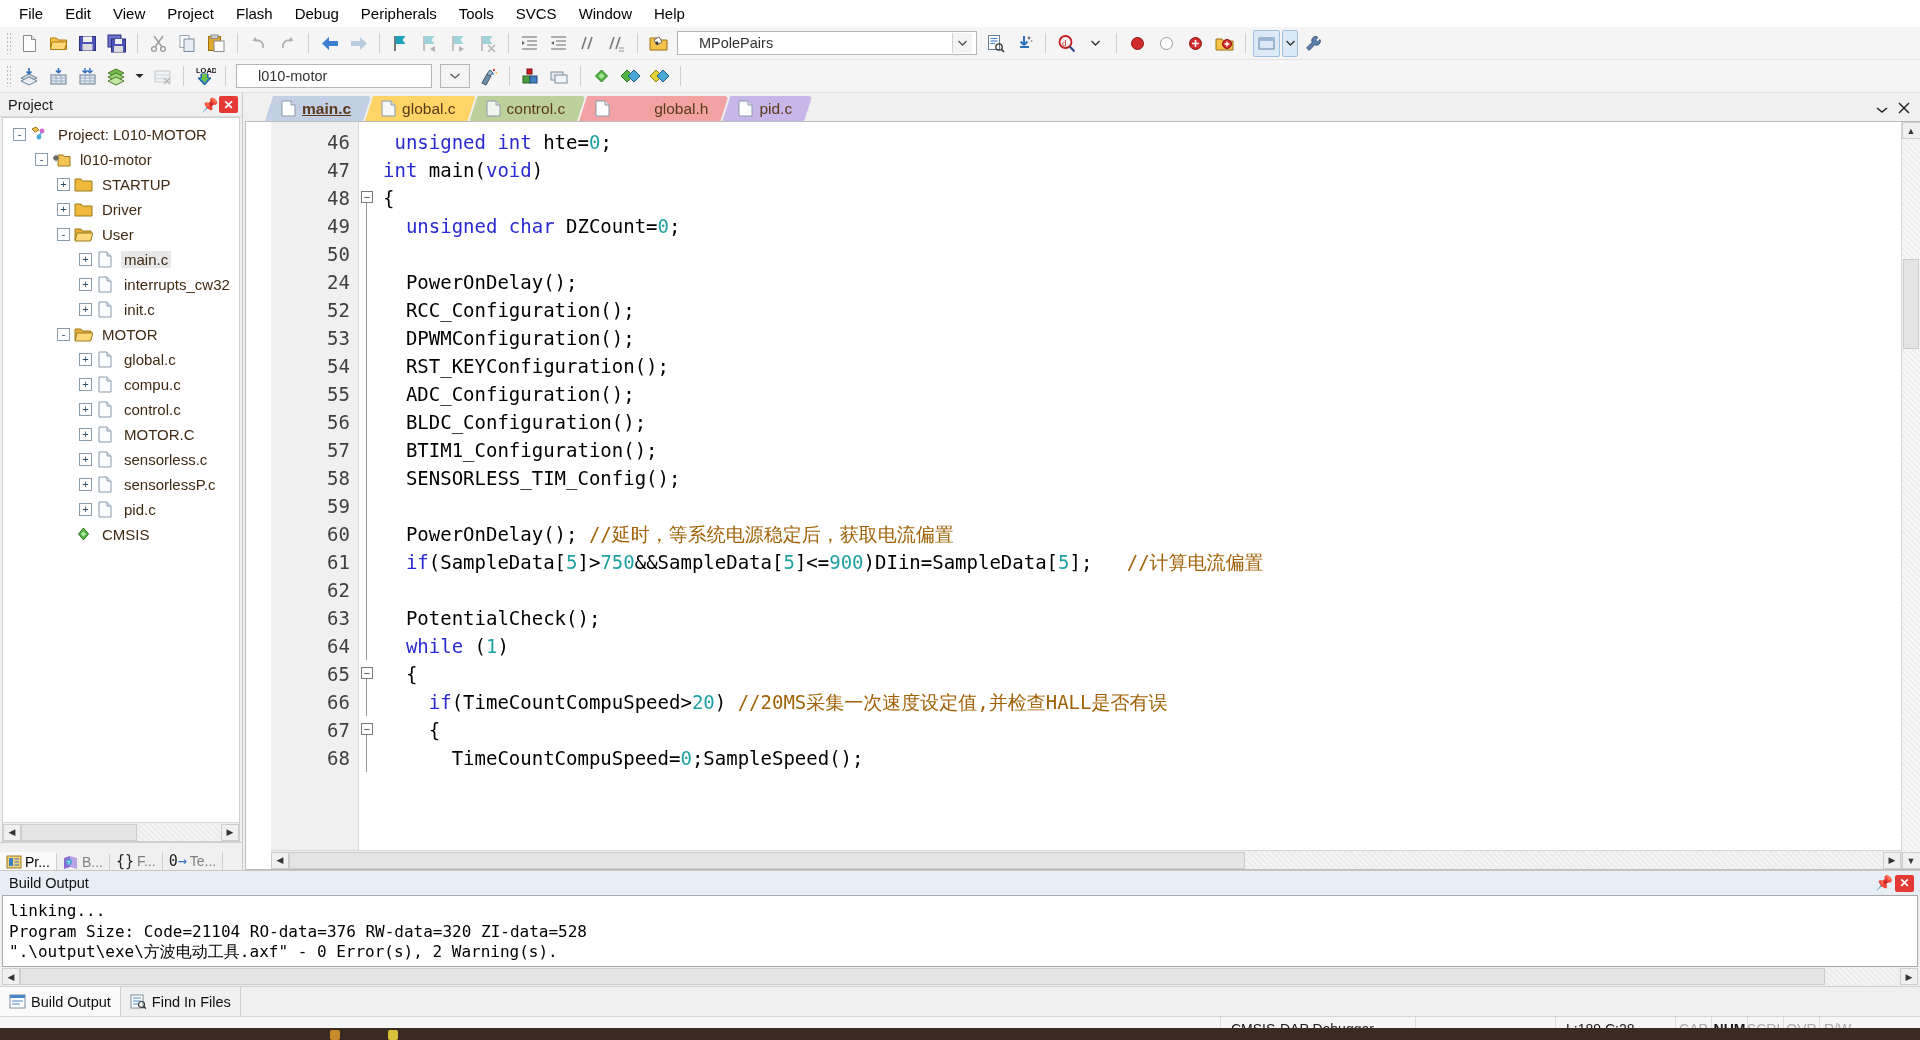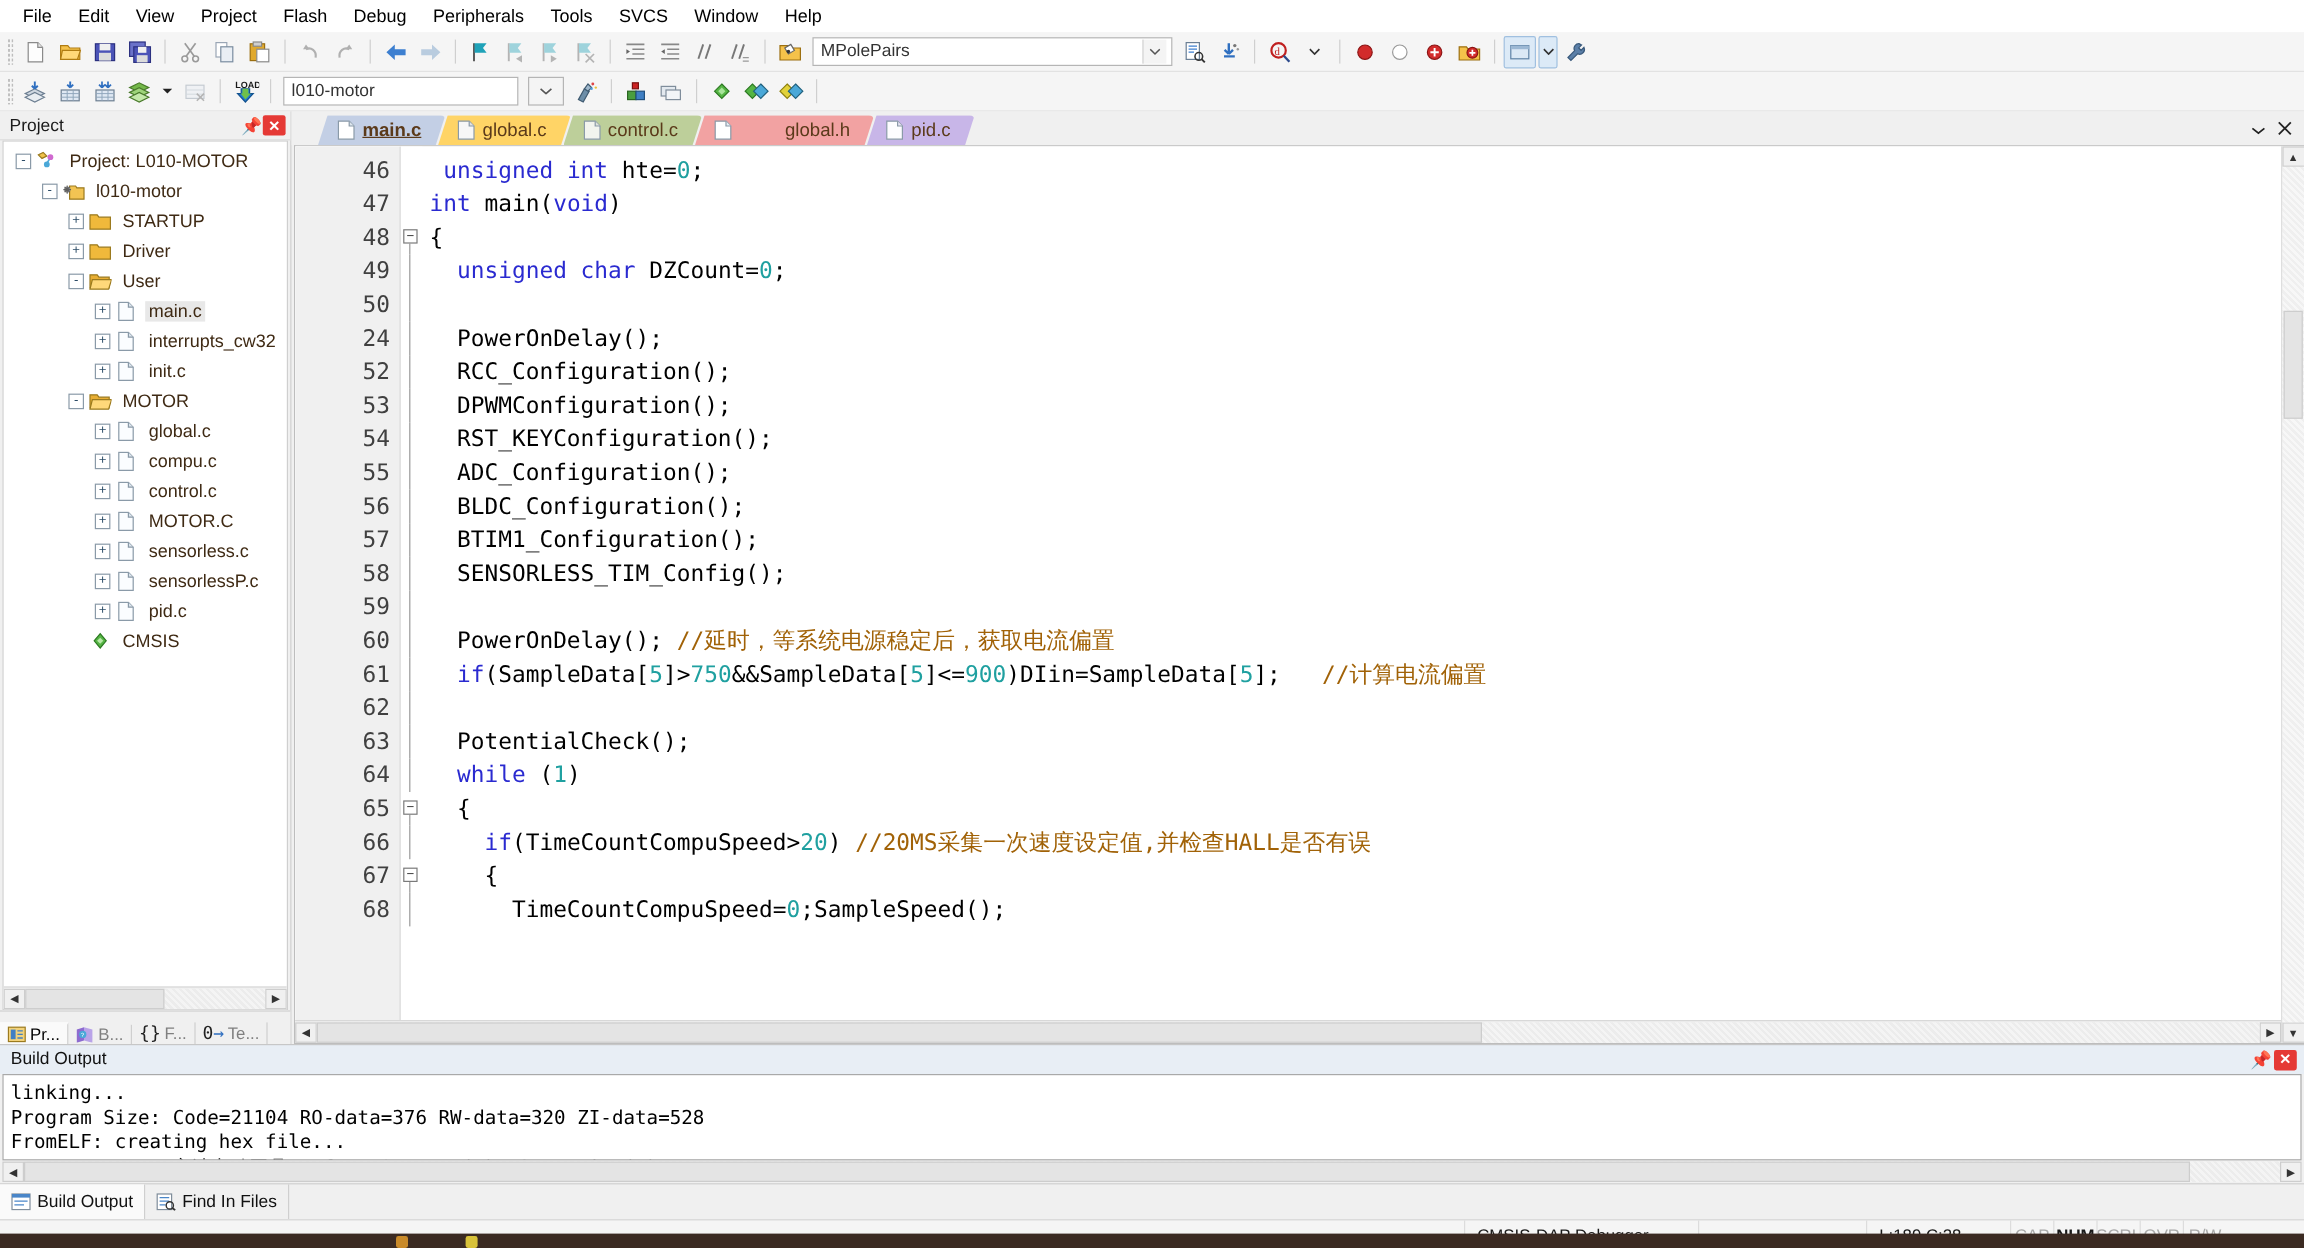--- a/index.html
+++ b/index.html
@@ -74,21 +74,21 @@
     width: 27px; height: 27px; margin: 0 1px;
     display: flex; align-items: center; justify-content: center;
     border: 1px solid transparent; border-radius: 2px;
   }
   .tbtn.active-btn { border: 1px solid #a0c0e0; background: #dceaf7; }
   .tsep { width: 1px; height: 20px; background: #cfcfcf; margin: 0 6px; }
   .tb-combo {
     height: 24px; border: 1px solid #b5b5b5; background: #fff;
     display: flex; align-items: center;
     font-size: 14.5px; color: #333;
-    padding: 0 4px 0 6px; margin: 0 4px;
+    padding: 0 4px 0 21px; margin: 0 4px;
   }
   .tb-combo .combo-text { flex: 1; white-space: nowrap; overflow: hidden; }
   .tb-combo .combo-arrow {
     width: 20px; height: 20px; border-left: 1px solid #d3d3d3;
     display: flex; align-items: center; justify-content: center;
     background: #f4f4f4;
   }
   .tb-combo.wide { width: 196px; }
   .tb-combo.wide2 { width: 300px; }
 
@@ -195,21 +195,21 @@
   .doctab.t-globalh{ background: #f2a2a2; gap: 44px; }
   .doctab.t-pid    { background: #c8b6e8; }
   .doctab .tabname.active { text-decoration: underline; font-weight: bold; }
   .tabstrip .strip-right {
     margin-left: auto; display: flex; align-items: center;
     gap: 10px; padding-right: 10px; height: 25px; color: #333;
   }
   .code-wrap {
     flex: 1 1 auto; display: flex; min-height: 0;
     border: 1px solid #bdbdbd; border-right: none; margin-left: 2px;
-    background: #fff; position: relative;
+    background: #fff; position: relative; padding-left: 25px;
   }
   .code-outer { flex: 1 1 auto; display: flex; flex-direction: column; min-width: 0; }
   .code-inner { flex: 1 1 auto; display: flex; min-height: 0; overflow: hidden; background: #fff; }
   .gutter {
     flex: 0 0 88px; width: 88px; background: #f0f0f0;
     border-right: 1px solid #d5d5d5;
     font-family: "DejaVu Sans Mono", monospace;
     font-size: 19px; color: #404040;
     padding-top: 6px; text-align: right;
   }
@@ -1063,21 +1063,21 @@
       </div>
     </div>
   </div>
 
   <div class="build-panel">
     <div class="build-caption">
       <div class="cap-title">Build Output</div>
       <div class="pin" style="width:22px;text-align:center;color:#444;">📌</div>
       <div class="cls" style="width:19px;height:17px;background:#e53935;color:#fff;font-size:12px;font-weight:bold;display:flex;align-items:center;justify-content:center;margin-right:6px;border-radius:2px;">✕</div>
     </div>
-    <div class="build-body" id="buildbody"><div>linking...</div><div>Program Size: Code=21104 RO-data=376 RW-data=320 ZI-data=528</div><div>FromELF: creating hex file...</div><div>".\output\exe\方波电动工具.axf" - 0 Error(s), 2 Warning(s).</div></div>
+    <div class="build-body" id="buildbody"><div>linking...</div><div>Program Size: Code=21104 RO-data=376 RW-data=320 ZI-data=528</div><div>".\output\exe\方波电动工具.axf" - 0 Error(s), 2 Warning(s).</div></div>
     <div class="build-hscroll">
       <div class="sbtn">◀</div>
       <div class="strack">
         <div class="sthumb" style="left:0;width:96%"></div>
       </div>
       <div class="sbtn">▶</div>
     </div>
     <div class="build-tabs">
       <div class="btab sel">
         <svg width="17" height="15" viewBox="0 0 17 15">

